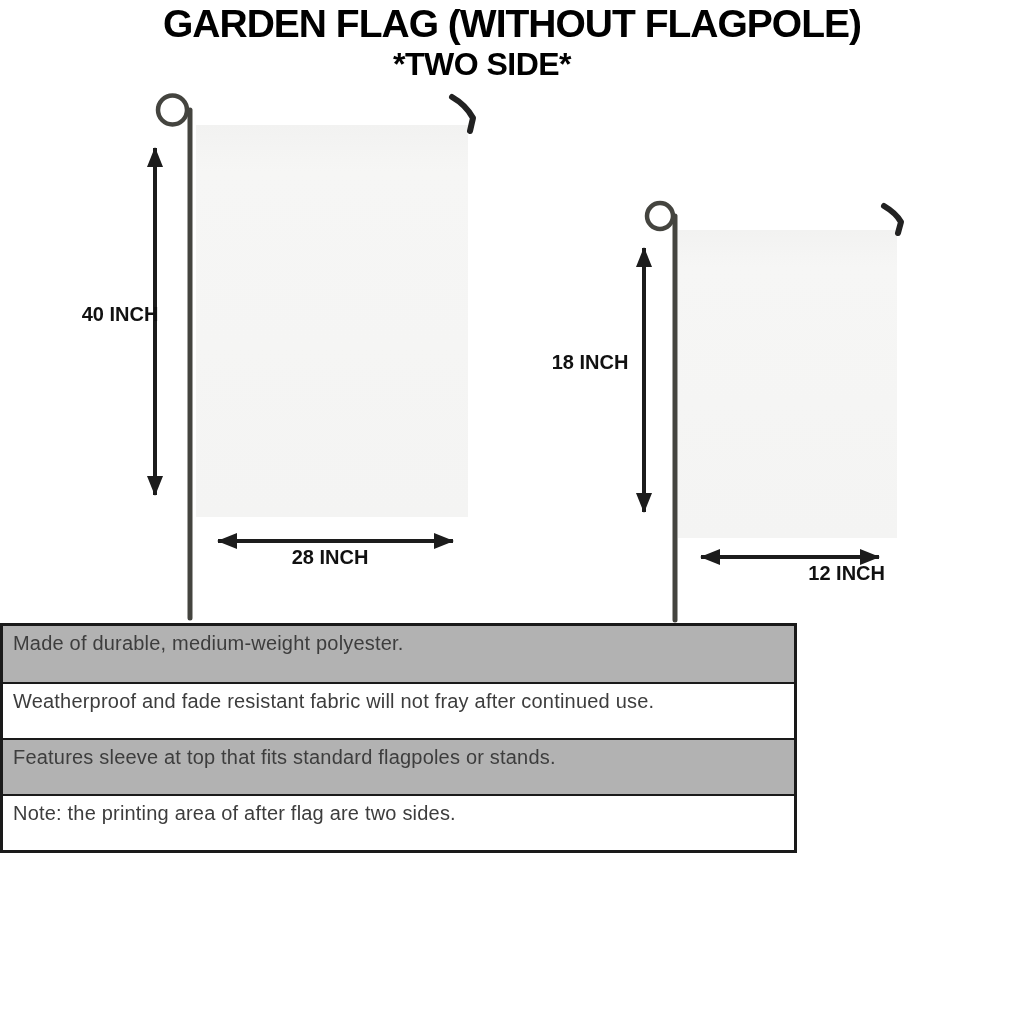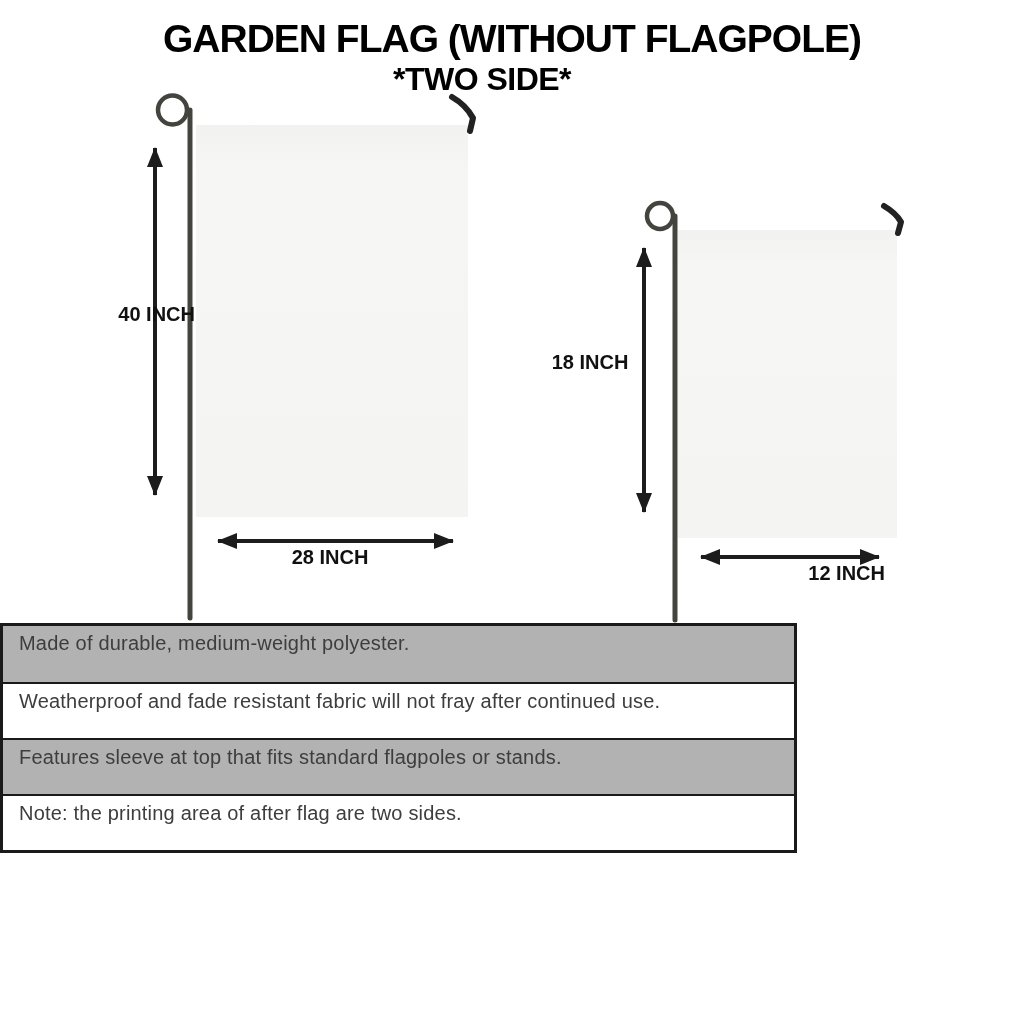--- a/index.html
+++ b/index.html
@@ -19,21 +19,21 @@
     left: 0;
     width: 1024px;
     text-align: center;
     color: #000000;
     font-weight: bold;
     line-height: 1.05;
   }
   .title-line1 {
     font-size: 39px;
     letter-spacing: -1px;
-    margin-top: 19px;
+    margin-top: 4px;
   }
   .title-line2 {
     font-size: 32px;
     letter-spacing: -0.5px;
     margin-top: 3px;
     transform: translateX(-30px);
   }
 
   
   .diagram-svg {
@@ -45,39 +45,39 @@
   }
   .dim-label {
     position: absolute;
     font-size: 20px;
     font-weight: bold;
     color: #111111;
     text-align: center;
     letter-spacing: 0px;
     white-space: nowrap;
   }
-  #label-40 { left: 45px;  top: 303px; width: 150px; text-align: right; }
+  #label-40 { left: 45px;  top: 303px; width: 150px; }
   #label-28 { left: 235px; top: 546px; width: 190px; }
   #label-18 { left: 505px; top: 351px; width: 170px; }
   #label-12 { left: 695px; top: 562px; width: 190px; text-align: right; }
 
   
   .spec-table {
     position: absolute;
     left: 0;
     top: 623px;
     width: 797px;
     box-sizing: border-box;
     border: 3px solid #1a1a1a;
     background: #ffffff;
   }
   .spec-row {
     box-sizing: border-box;
     height: 56px;
-    padding: 6px 10px 0 16px;
+    padding: 6px 10px 0 10px;
     font-size: 20px;
     letter-spacing: 0.2px;
     color: #3d3d3d;
     background: #ffffff;
   }
   .spec-row + .spec-row { border-top: 2px solid #1a1a1a; }
   .spec-row:nth-child(odd) { background: #b2b2b2; }
 </style>
 </head>
 <body>

